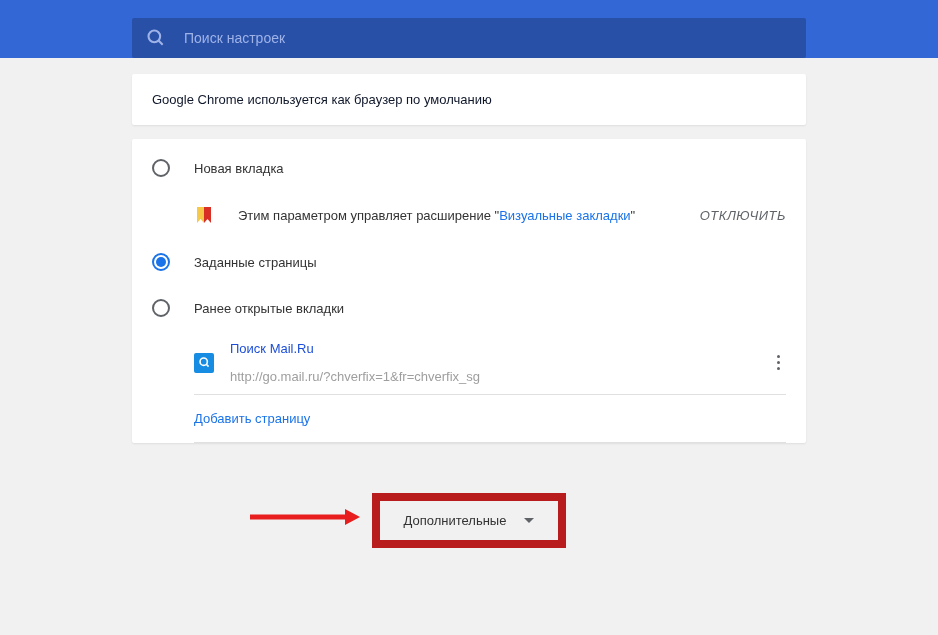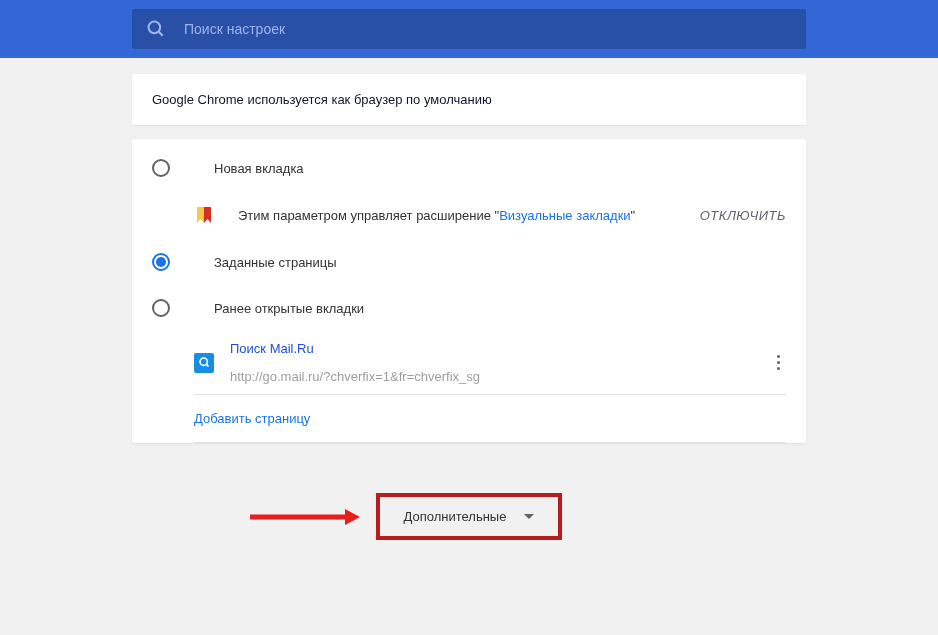--- a/index.html
+++ b/index.html
@@ -11,21 +11,21 @@
     body {
       background: #f1f1f1;
       width: 938px;
       height: 635px;
       overflow: hidden;
     }
     .header {
       background: #3367d6;
       height: 58px;
       display: flex;
-      align-items: center;
+      align-items: flex-end;
       padding: 0 132px;
     }
     .search-bar {
       background: #2850a7;
       width: 678px;
       height: 40px;
       border-radius: 2px;
       display: flex;
       align-items: center;
       padding: 0 14px;
@@ -68,21 +68,20 @@
       padding-left: 2px;
     }
     .startup-card {
       padding: 6px 0 0 0;
       margin-top: 14px;
     }
     .radio-row {
       display: flex;
       align-items: center;
       padding: 14px 20px;
-      gap: 20px;
     }
     .radio {
       width: 18px;
       height: 18px;
       border: 2px solid #5f6368;
       border-radius: 50%;
       margin-right: 24px;
       flex-shrink: 0;
       position: relative;
     }
@@ -184,21 +183,21 @@
       color: #1a73e8;
       cursor: pointer;
     }
     .expand-section {
       margin-top: 50px;
       display: flex;
       justify-content: center;
       position: relative;
     }
     .expand-btn {
-      border: 4px solid #b91c1c;
+      border: 8px solid #b91c1c;
       padding: 12px 24px;
       display: flex;
       align-items: center;
       gap: 18px;
       font-size: 13px;
       color: #333;
       cursor: pointer;
       background: #f1f1f1;
     }
     .chevron-down {

